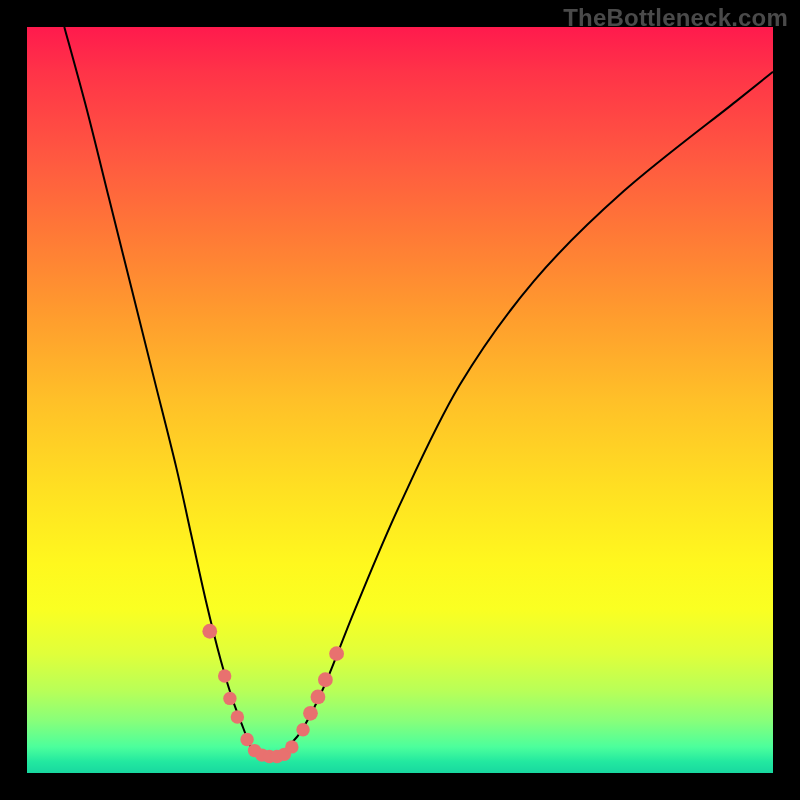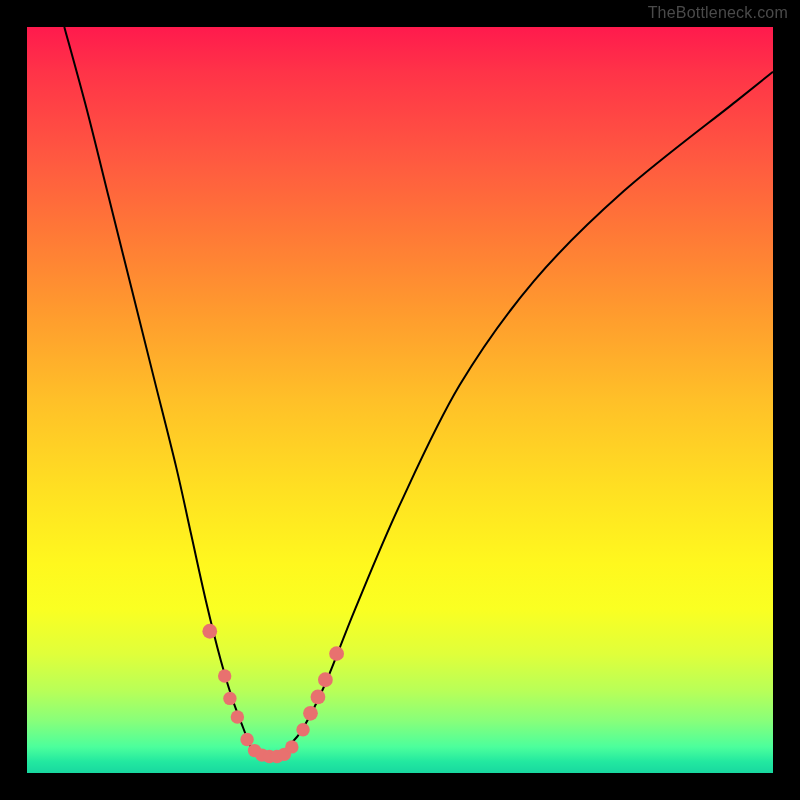--- a/index.html
+++ b/index.html
@@ -46,22 +46,22 @@
       #4cff9c 96.5%,
       #22e8a0 98.5%,
       #18d8a0 100%
     );
   }
   .watermark {
     position: absolute;
     top: 4px;
     right: 12px;
     color: #4a4a4a;
-    font-size: 16px;
-    font-weight: 400;
+    font-size: 24px;
+    font-weight: 700;
     letter-spacing: 0.2px;
     user-select: none;
   }
   svg.curve {
     position: absolute;
     inset: 0;
     width: 746px;
     height: 746px;
   }
 </style>

